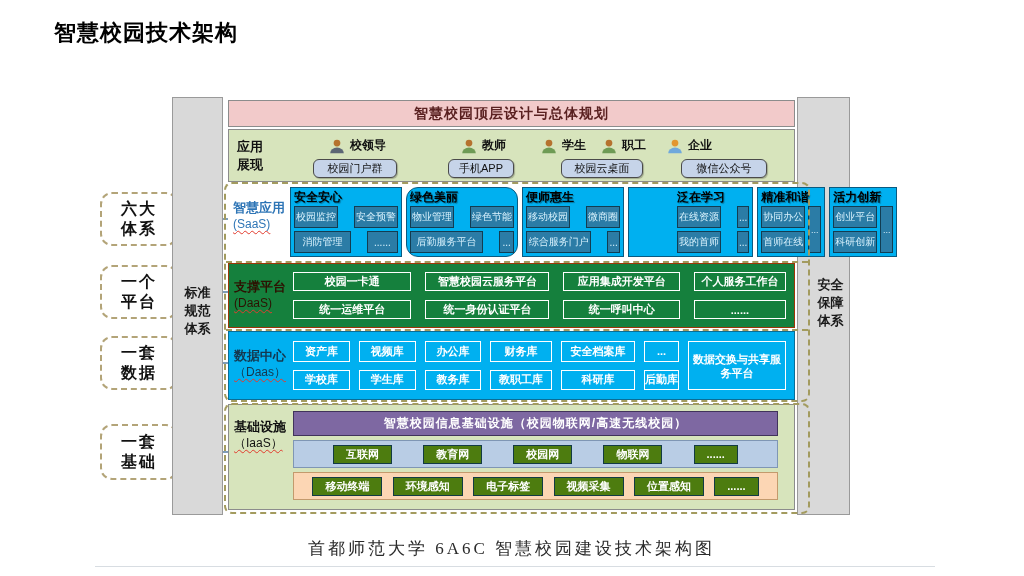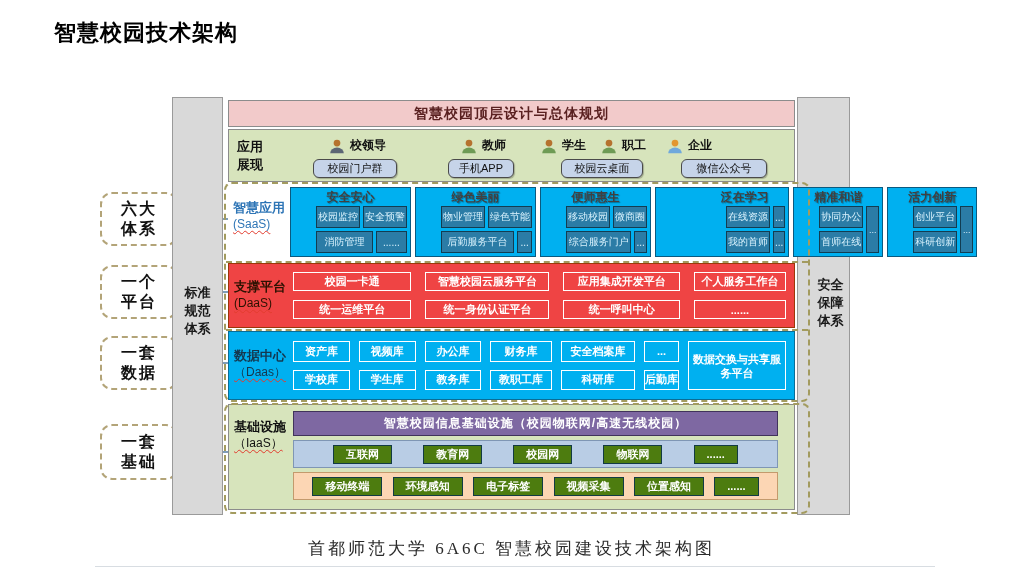--- a/index.html
+++ b/index.html
@@ -51,33 +51,33 @@
 
   
   .saas-row{left:228px;top:186px;width:567px;height:74px;display:flex;}
   .sec-label{width:62px;flex:none;padding:14px 2px 0 5px;line-height:16px;}
   .sec-label .l1{font-size:13px;font-weight:bold;display:block;}
   .sec-label .l2{font-size:12px;display:block;}
   .saas-row .sec-label .l1,.saas-row .sec-label .l2{color:#2e75b6;}
   .wavy{text-decoration:underline;text-decoration-style:wavy;text-decoration-color:#e23b2e;text-decoration-thickness:1px;text-underline-offset:2px;}
   .saas-groups{flex:1;display:flex;gap:4px;padding:1px 2px 3px 0;}
   .sgroup{flex:1 1 0;background:#00b0f0;border:1px solid #0a5a80;padding:2px 3px 3px 3px;display:flex;flex-direction:column;}
-  .sgroup:nth-child(1){flex-grow:9.2;} .sgroup:nth-child(2){flex-grow:9;} .sgroup:nth-child(3){flex-grow:10.4;}
+  .sgroup:nth-child(1){flex-grow:9.2;} .sgroup:nth-child(2){flex-grow:9;border-radius:12px;} .sgroup:nth-child(3){flex-grow:10.4;}
   .sgroup:nth-child(4){flex-grow:6.8;padding-left:48px;} .sgroup:nth-child(5){flex-grow:7;} .sgroup:nth-child(6){flex-grow:6.4;}
-  .sg-title{text-align:center;font-size:12px;font-weight:bold;color:#404040;height:16px;line-height:15px;text-shadow:1px 1px 1px rgba(0,0,0,.35);}
+  .sg-title{text-align:left;font-size:12px;font-weight:bold;color:#000000;height:16px;line-height:15px;text-shadow:1px 1px 1px rgba(0,0,0,.35);}
   .sg-body{flex:1;display:flex;gap:3px;}
   .sg-rows{flex:1;display:flex;flex-direction:column;gap:3px;}
-  .sg-row{display:flex;gap:3px;flex:1;margin-left:22px;}
+  .sg-row{display:flex;gap:16px;flex:1;}
   .sbtn{background:#2b7ca6;border:1px solid #123d52;color:#d9f2fd;font-size:10px;display:flex;align-items:center;justify-content:center;
         min-width:12px;padding:0 1px;white-space:nowrap;overflow:hidden;}
   .sg-side{width:13px;flex:none;background:#2b7ca6;border:1px solid #123d52;color:#d9f2fd;font-size:9px;
            display:flex;align-items:center;justify-content:center;}
 
   
-  .paas-row{left:228px;top:263px;width:567px;height:65px;background:#ef4444;border:1px solid #9c3608;display:flex;}
+  .paas-row{left:228px;top:263px;width:567px;height:65px;background:#15803d;border:1px solid #9c3608;display:flex;}
   .paas-row .sec-label{padding-top:15px;}
   .paas-row .sec-label .l1{color:#2d1202;} .paas-row .sec-label .l2{color:#2d1202;}
   .paas-grid{flex:1;display:grid;grid-template-columns:1.22fr 1.28fr 1.2fr 0.95fr;gap:9px 14px;padding:8px 8px 8px 2px;}
   .pbtn{border:1.5px solid #ffffff;color:#fff;font-size:11px;font-weight:bold;display:flex;align-items:center;justify-content:center;white-space:nowrap;}
 
   
   .daas-row{left:228px;top:331px;width:567px;height:69px;background:#00b0f0;border:1px solid #0a6d96;display:flex;}
   .daas-row .sec-label{padding-top:16px;}
   .daas-row .sec-label .l1{color:#14384f;} .daas-row .sec-label .l2{color:#14384f;}
   .daas-grid{flex:1;display:grid;grid-template-columns:0.92fr 0.92fr 0.92fr 1fr 1.2fr 0.55fr 98px;gap:8px 9px;padding:9px 8px 9px 2px;}

